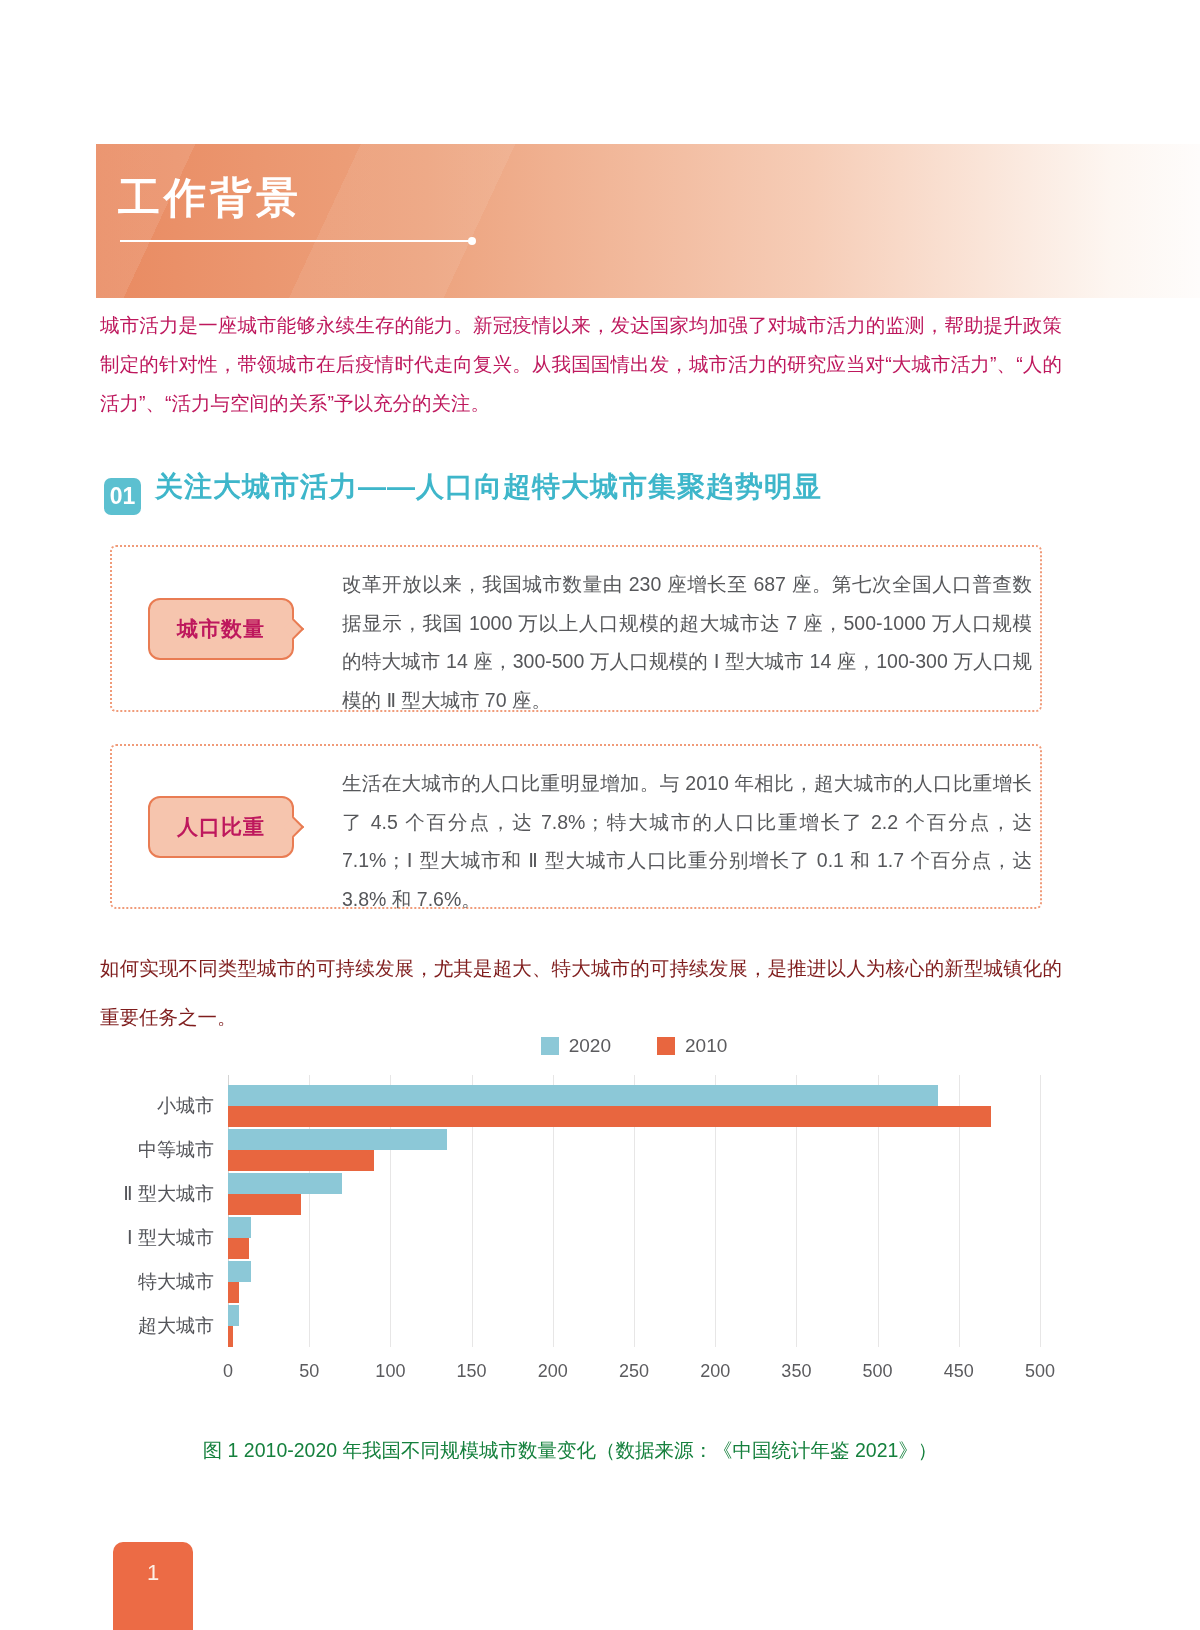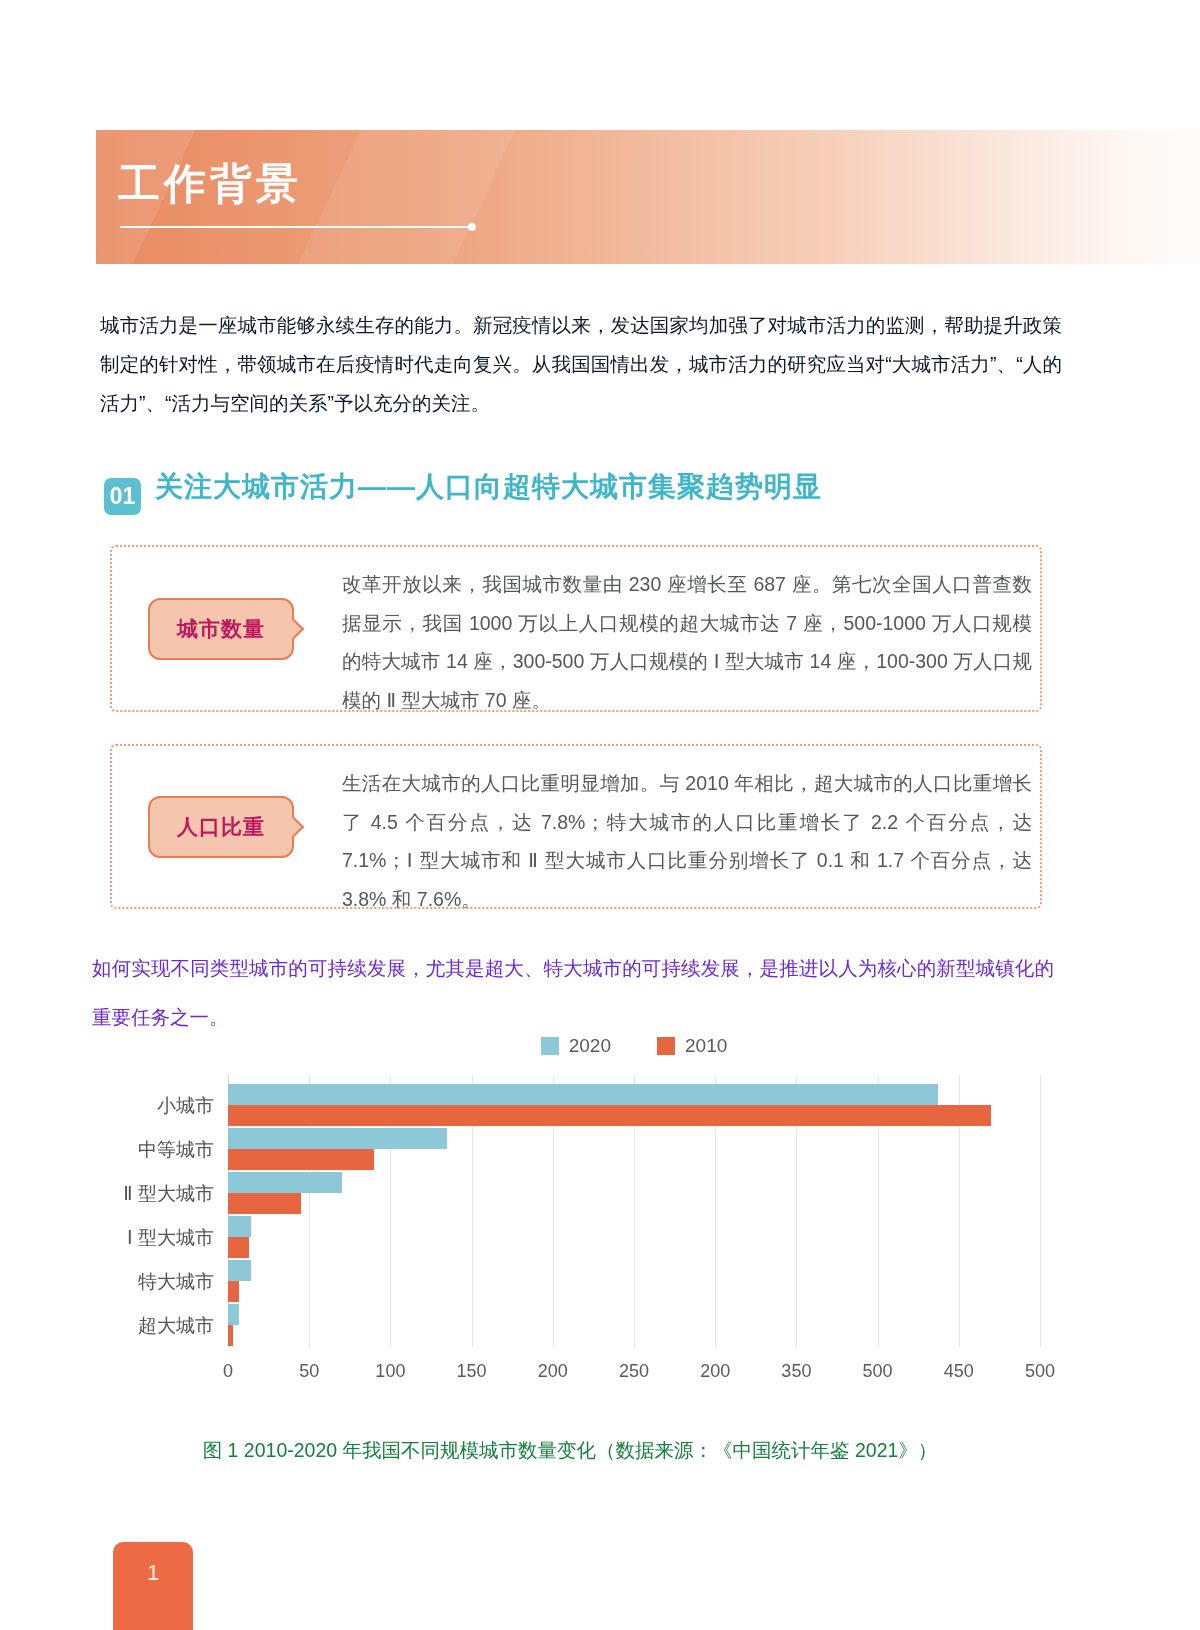--- a/index.html
+++ b/index.html
@@ -1,32 +1,32 @@
 <!DOCTYPE html>
 <html><head>
 <meta charset="utf-8">
 <style>
   * { margin:0; padding:0; box-sizing:border-box; }
   html,body { background:#ffffff; }
   body { font-family:"Liberation Sans","DejaVu Sans",sans-serif; }
   .page { position:relative; width:1200px; height:1630px; margin:0 auto; background:#fff; overflow:hidden; }
 
   
-  .banner { position:absolute; top:130px; left:96px; right:0; height:134px;
+  .banner { position:absolute; top:144px; left:96px; right:0; height:154px;
     background:linear-gradient(90deg,#e98a61 0%,#eda37e 30%,#f6cdb7 65%,#fdf6f1 92%,#fefcfb 100%);
     overflow:hidden; }
   .banner::before { content:""; position:absolute; inset:0;
     background:linear-gradient(115deg, rgba(255,255,255,0.10) 0 90px, rgba(255,255,255,0) 90px 240px, rgba(255,255,255,0.08) 240px 380px, rgba(255,255,255,0) 380px); }
   .banner-title { position:relative; color:#ffffff; font-size:42px; font-weight:bold; letter-spacing:4px; padding:26px 0 0 22px; }
   .banner-underline { position:relative; margin:14px 0 0 24px; width:352px; height:2px; background:#ffffff; }
   .banner-underline .dot { position:absolute; right:-4px; top:-3px; width:8px; height:8px; border-radius:50%; background:#ffffff; }
 
   
   .intro { position:absolute; top:306px; left:100px; width:962px; font-size:19.5px; line-height:39px;
-    color:#0f172a; text-align:justify; }
+    color:#be185d; text-align:justify; }
 
   
   .section-heading { position:absolute; top:458px; left:104px; display:flex; align-items:center; }
   .section-num { width:37px; height:37px; border-radius:7px; background:#5cc0d0; color:#ffffff;
     font-size:23px; font-weight:bold; display:flex; align-items:center; justify-content:center;margin-top:20px; }
   .section-title { margin-left:14px; color:#3eb6ca; font-size:28px; font-weight:bold; letter-spacing:1px; }
 
   
   .callout { position:absolute; left:110px; width:932px; border:2px dotted #f09b79; border-radius:6px;
     background:#ffffff; padding:18px 24px 18px 0; }
@@ -34,33 +34,33 @@
   .callout-2 { top:744px; height:165px; }
   .bubble { position:absolute; left:36px; top:50%; transform:translateY(-50%); width:146px; height:62px;
     background:#f6c5ae; border:2px solid #e97c53; border-radius:12px;
     display:flex; align-items:center; justify-content:center; }
   .bubble-label { color:#be185d; font-size:21px; font-weight:bold; letter-spacing:1px; }
   .bubble-arrow { position:absolute; right:-9px; top:50%; width:15px; height:15px; background:#f6c5ae;
     border-right:2px solid #e97c53; border-top:2px solid #e97c53; transform:translateY(-50%) rotate(45deg); }
   .callout-text { margin-left:230px; width:690px; font-size:19.5px; line-height:38.5px; color:#56575a; text-align:justify; }
 
   
-  .note { position:absolute; top:944px; left:92px; width:962px; color:#6d28d9; font-size:19.5px;
+  .note { position:absolute; top:944px; left:100px; width:962px; color:#7f1d1d; font-size:19.5px;
     line-height:49px; text-align:justify; }
 
   
   .chart { position:absolute; top:1035px; left:100px; width:940px; }
   .legend { display:flex; justify-content:center; gap:46px; margin-left:128px; margin-bottom:18px; }
   .legend-item { display:flex; align-items:center; gap:10px; }
   .legend-swatch { width:18px; height:18px; }
   .legend-label { font-size:19px; color:#5b5b5e; }
   .plot { position:relative; margin-left:128px; height:272px; padding-top:9px; }
   .gridline { position:absolute; top:0; bottom:0; width:1px; background:#e7e6e6; }
   .gridline.zero { background:#d4d4d4; }
-  .bar-group { position:relative; height:44px; display:flex; flex-direction:column; }
+  .bar-group { position:relative; height:44px; display:flex; flex-direction:column; justify-content:center; }
   .bar { height:21px; }
   .cat-label { position:absolute; left:-142px; width:128px; text-align:right; top:50%;
     transform:translateY(-50%); font-size:19px; color:#54555a; white-space:nowrap; }
   .xticks { position:relative; margin-left:128px; height:34px; margin-top:8px; }
   .xtick { position:absolute; transform:translateX(-50%); font-size:18px; color:#5b5b5e; top:6px; }
   .chart-caption { margin-top:48px; text-align:center; color:#15803d; font-size:19.5px; }
 
   
   .page-num-box { position:absolute; left:113px; top:1542px; width:80px; height:110px;
     background:#ec6b45; border-radius:10px; color:#fdf0e6; font-size:22px; text-align:center; padding-top:18px; }

